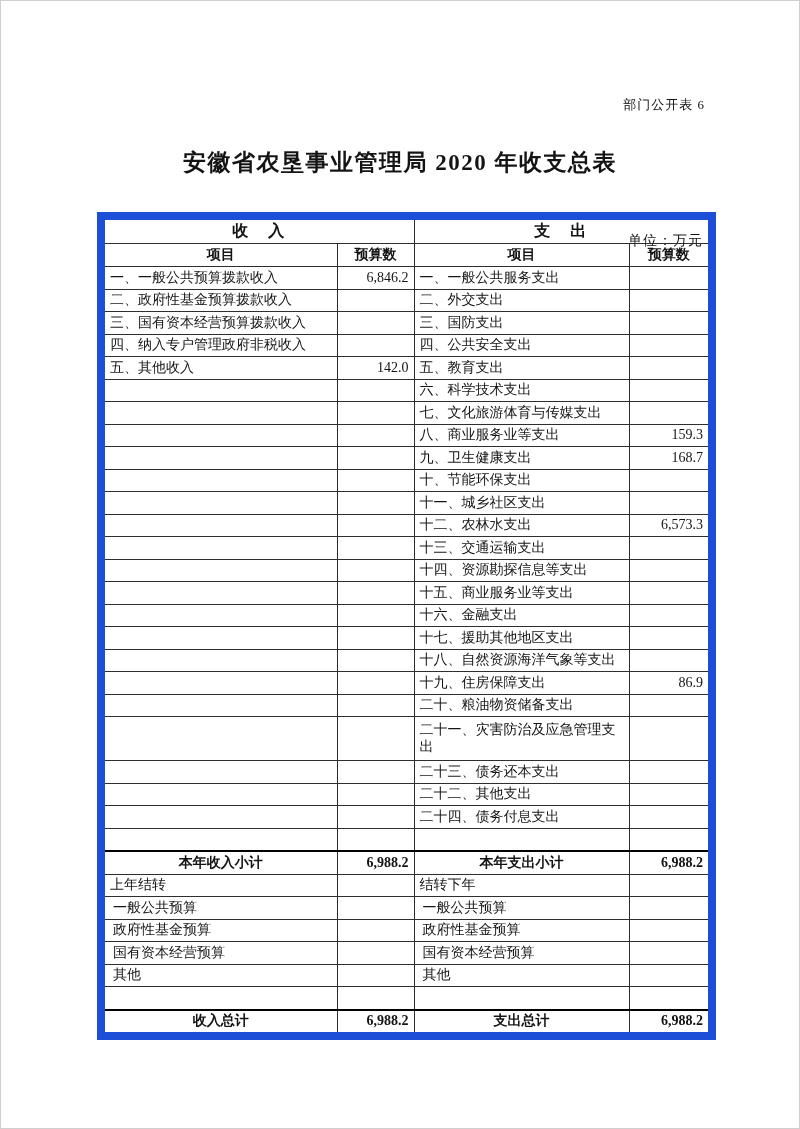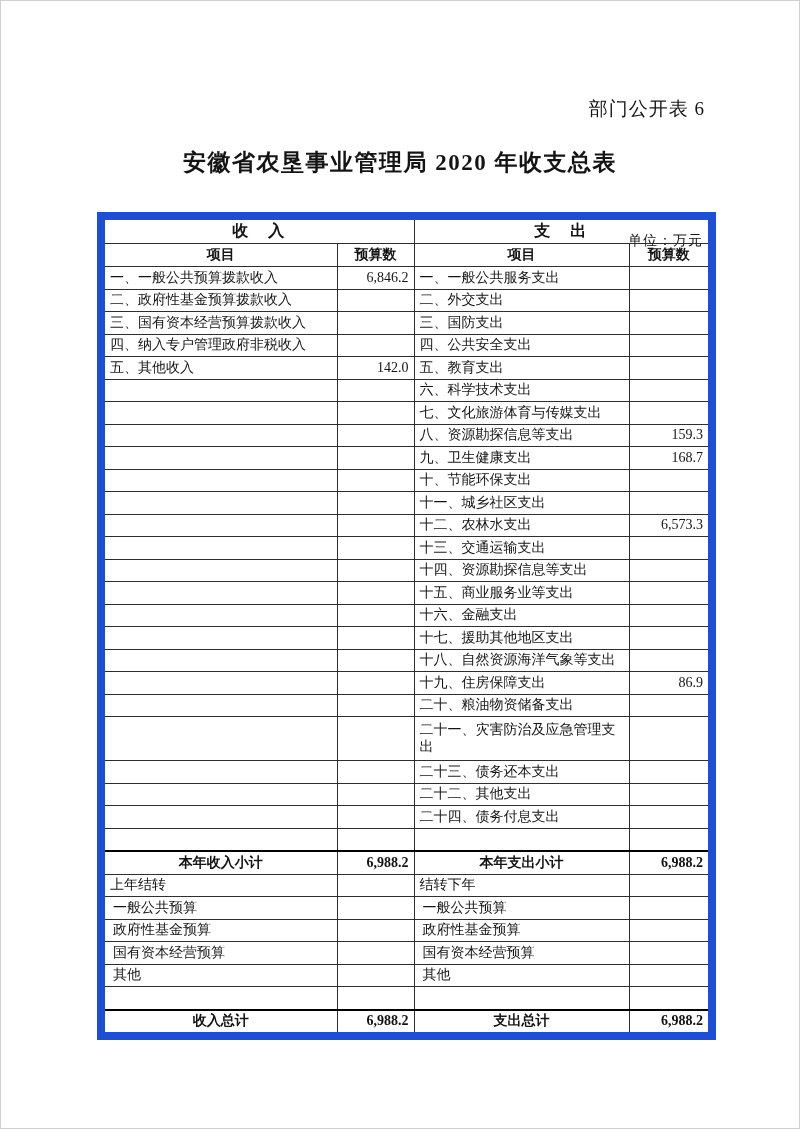--- a/index.html
+++ b/index.html
@@ -7,21 +7,21 @@
     position:relative;
     width:800px;height:1129px;
     background:#ffffff;
     font-family:"Liberation Serif","DejaVu Serif",serif;
     color:#141414;
     overflow:hidden;
     box-shadow:0 0 0 1px #cfcfcf inset;
   }
   .corner-label{
     position:absolute;top:96px;right:95px;
-    font-size:19px;letter-spacing:1px;
+    font-size:13px;letter-spacing:1px;
   }
   .doc-title{
     position:absolute;top:147px;left:0;width:100%;
     text-align:center;font-size:23px;font-weight:bold;letter-spacing:1.5px;
   }
   .unit-label{
     position:absolute;top:191px;right:97px;
     font-size:14px;letter-spacing:1px;margin-top:41px;
   }
   table.budget{
@@ -124,21 +124,21 @@
         </tr>
         <tr>
           <td class="item"></td>
           <td class="num"></td>
           <td class="item">七、文化旅游体育与传媒支出</td>
           <td class="num"></td>
         </tr>
         <tr>
           <td class="item"></td>
           <td class="num"></td>
-          <td class="item">八、资源勘探信息等支出</td>
+          <td class="item">八、商业服务业等支出</td>
           <td class="num">159.3</td>
         </tr>
         <tr>
           <td class="item"></td>
           <td class="num"></td>
           <td class="item">九、卫生健康支出</td>
           <td class="num">168.7</td>
         </tr>
         <tr>
           <td class="item"></td>

